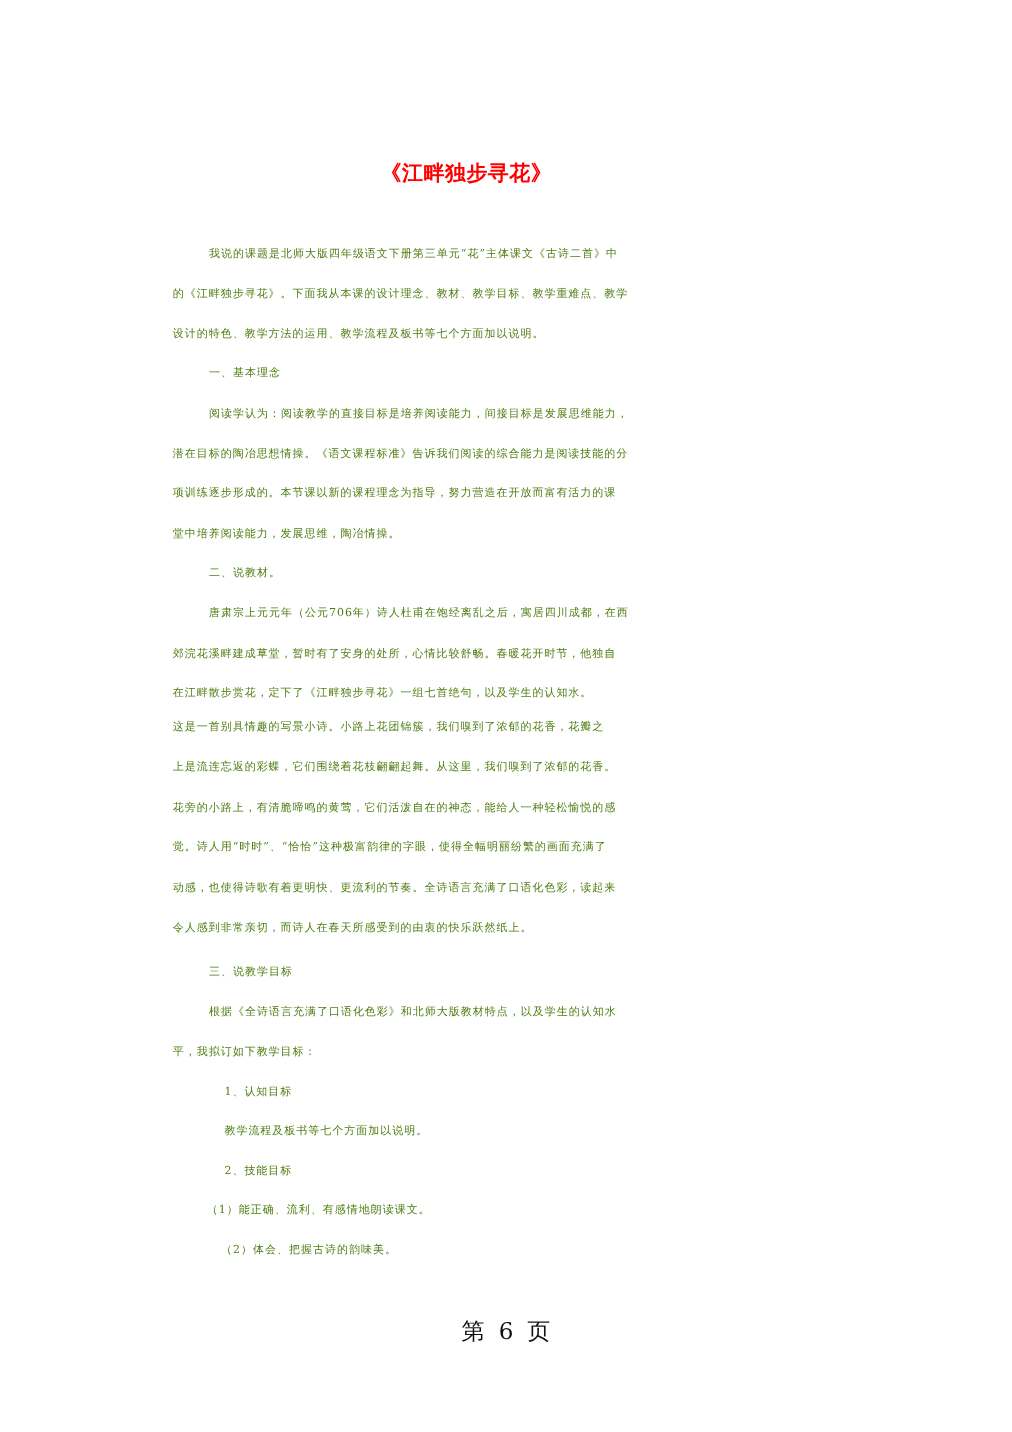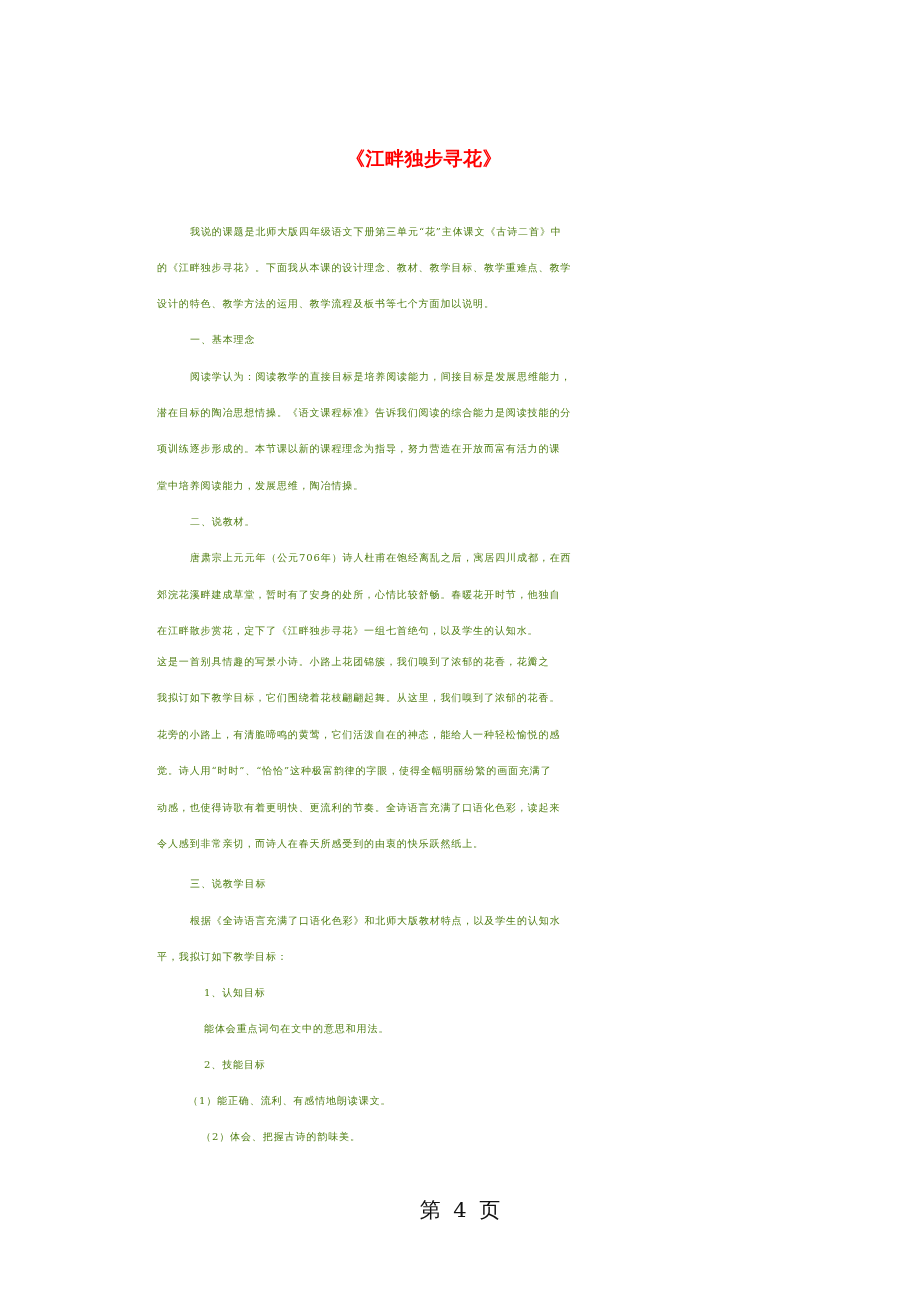--- a/index.html
+++ b/index.html
@@ -70,29 +70,29 @@
     <div class="line" style="top: 329px; left: 190px;">一、基本理念</div>
     <div class="line" style="top: 366px; left: 190px;">阅读学认为：阅读教学的直接目标是培养阅读能力，间接目标是发展思维能力，</div>
     <div class="line" style="top: 402px; left: 157px;">潜在目标的陶冶思想情操。《语文课程标准》告诉我们阅读的综合能力是阅读技能的分</div>
     <div class="line" style="top: 438px; left: 157px;">项训练逐步形成的。本节课以新的课程理念为指导，努力营造在开放而富有活力的课</div>
     <div class="line" style="top: 475px; left: 157px;">堂中培养阅读能力，发展思维，陶冶情操。</div>
     <div class="line" style="top: 511px; left: 190px;">二、说教材。</div>
     <div class="line" style="top: 547px; left: 190px;">唐肃宗上元元年（公元706年）诗人杜甫在饱经离乱之后，寓居四川成都，在西</div>
     <div class="line" style="top: 584px; left: 157px;">郊浣花溪畔建成草堂，暂时有了安身的处所，心情比较舒畅。春暖花开时节，他独自</div>
     <div class="line" style="top: 620px; left: 157px;">在江畔散步赏花，定下了《江畔独步寻花》一组七首绝句，以及学生的认知水。</div>
     <div class="line" style="top: 651px; left: 157px;">这是一首别具情趣的写景小诗。小路上花团锦簇，我们嗅到了浓郁的花香，花瓣之</div>
-    <div class="line" style="top: 687px; left: 157px;">我拟订如下教学目标，它们围绕着花枝翩翩起舞。从这里，我们嗅到了浓郁的花香。</div>
+    <div class="line" style="top: 687px; left: 157px;">上是流连忘返的彩蝶，它们围绕着花枝翩翩起舞。从这里，我们嗅到了浓郁的花香。</div>
     <div class="line" style="top: 724px; left: 157px;">花旁的小路上，有清脆啼鸣的黄莺，它们活泼自在的神态，能给人一种轻松愉悦的感</div>
     <div class="line" style="top: 760px; left: 157px;">觉。诗人用“时时”、“恰恰”这种极富韵律的字眼，使得全幅明丽纷繁的画面充满了</div>
     <div class="line" style="top: 797px; left: 157px;">动感，也使得诗歌有着更明快、更流利的节奏。全诗语言充满了口语化色彩，读起来</div>
     <div class="line" style="top: 833px; left: 157px;">令人感到非常亲切，而诗人在春天所感受到的由衷的快乐跃然纸上。</div>
     <div class="line" style="top: 873px; left: 190px;">三、说教学目标</div>
     <div class="line" style="top: 910px; left: 190px;">根据《全诗语言充满了口语化色彩》和北师大版教材特点，以及学生的认知水</div>
     <div class="line" style="top: 946px; left: 157px;">平，我拟订如下教学目标：</div>
     <div class="line" style="top: 982px; left: 204px;">1、认知目标</div>
-    <div class="line" style="top: 1018px; left: 204px;">能体会重点词句在文中的意思和用法。</div>
+    <div class="line" style="top: 1018px; left: 204px;">教学流程及板书等七个方面加以说明。</div>
     <div class="line" style="top: 1054px; left: 204px;">2、技能目标</div>
     <div class="line" style="top: 1090px; left: 188px;">（1）能正确、流利、有感情地朗读课文。</div>
     <div class="line" style="top: 1126px; left: 201px;">（2）体会、把握古诗的韵味美。</div>
   </div>
 
-  <div class="footer">第 4 页</div>
+  <div class="footer">第 6 页</div>
 </div>
 
 </body></html>

